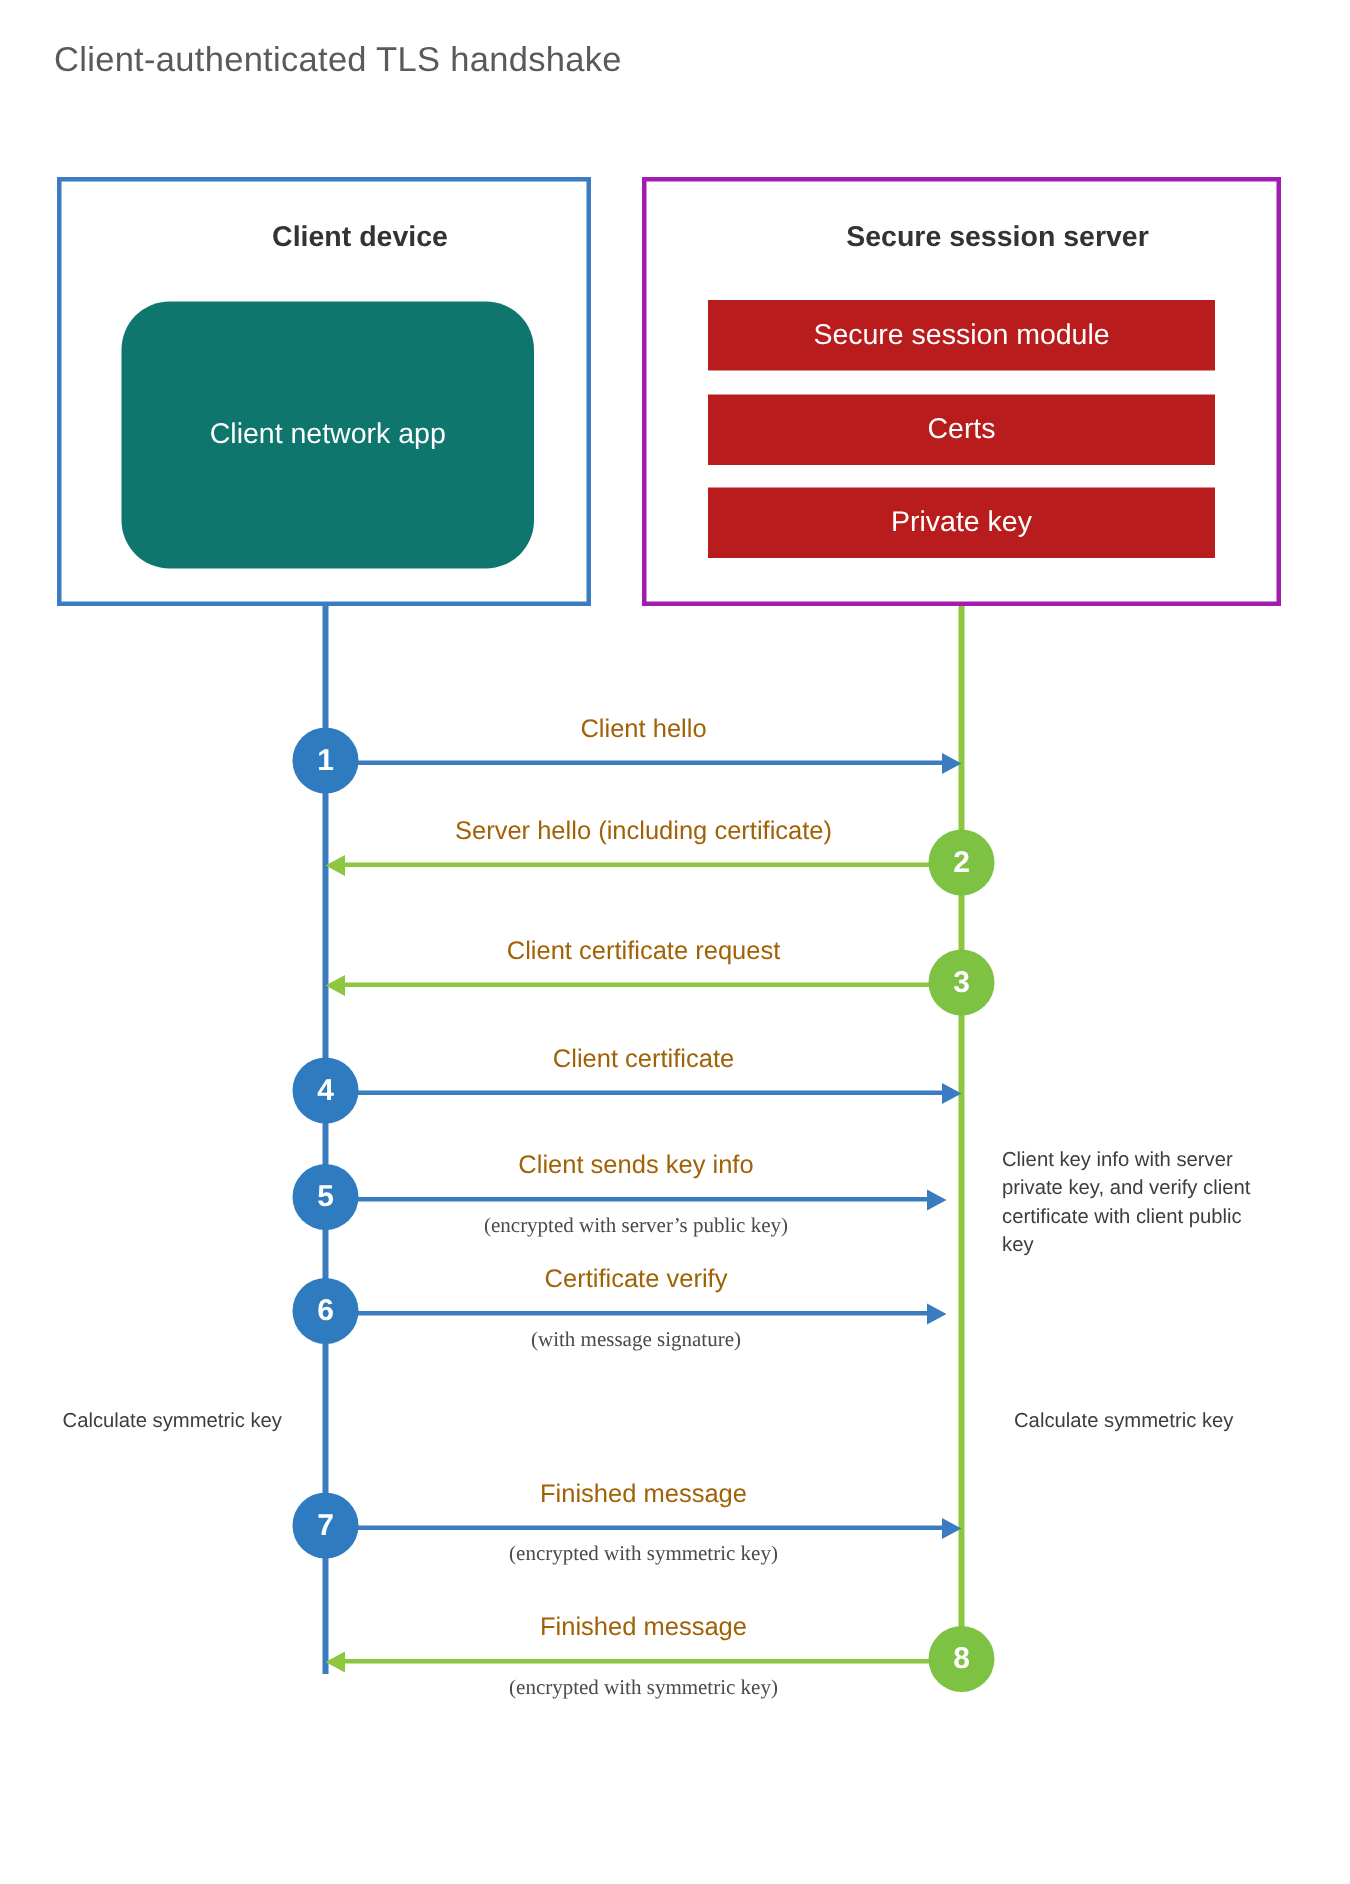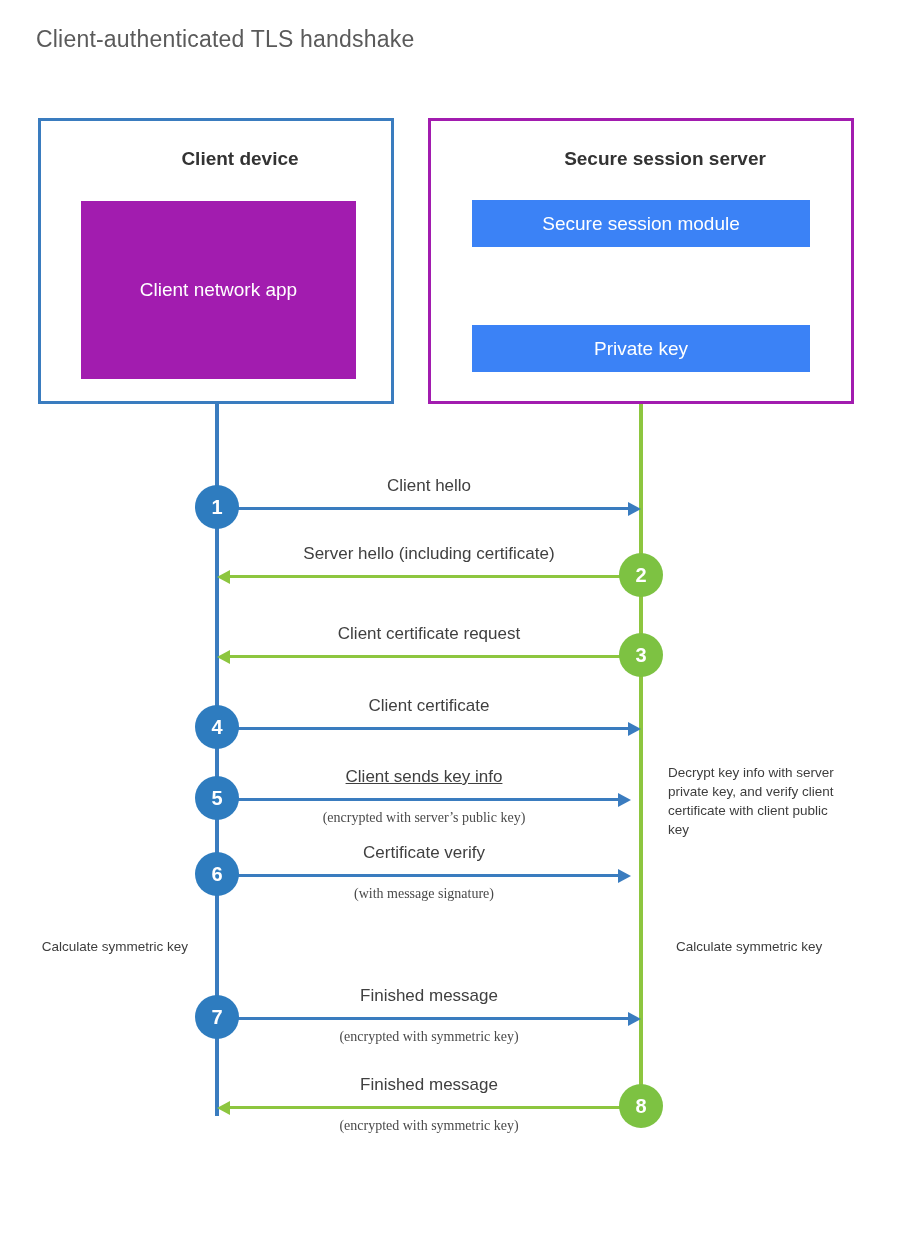--- a/index.html
+++ b/index.html
@@ -60,37 +60,38 @@
     padding-left: 48px;
   }
 
   
   #client-app-block {
     position: absolute;
     left: 40px;
     top: 80px;
     width: 275px;
     height: 178px;
-    background: #a21caf;
+    background: #0f766e;
     color: #ffffff;
     font-size: 19px;
     display: flex;
     align-items: center;
     justify-content: center;
     text-align: center;
     line-height: 1.32;
     padding: 0 10px;
     box-sizing: border-box;
+    border-radius: 32px;
   }
   .server-block {
     position: absolute;
     left: 41px;
     width: 338px;
     height: 47px;
-    background: #3b82f6;
+    background: #b91c1c;
     color: #ffffff;
     font-size: 19px;
     display: flex;
     align-items: center;
     justify-content: center;
     text-align: center;
   }
   #server-block-0 { top: 79px; }
   #server-block-1 { top: 142px; }
   #server-block-2 { top: 204px; }
@@ -141,21 +142,21 @@
   .arrow-head.left.green {
     border-top: 7px solid transparent;
     border-bottom: 7px solid transparent;
     border-right: 13px solid #8dc63f;
   }
 
   .msg-label {
     position: absolute;
     text-align: center;
     font-size: 17px;
-    color: #404040;
+    color: #a16207;
     white-space: nowrap;
     transform: translateX(-50%);
   }
   .msg-sublabel {
     position: absolute;
     text-align: center;
     font-size: 14px;
     color: #4a4a4a;
     white-space: nowrap;
     transform: translateX(-50%);
@@ -194,20 +195,21 @@
 <div id="diagram-title">Client-authenticated TLS handshake</div>
 
 <div class="actor-box" id="client-box">
   <div class="actor-title">Client device</div>
   <div id="client-app-block">Client network app</div>
 </div>
 
 <div class="actor-box" id="server-box">
   <div class="actor-title">Secure session server</div>
   <div class="server-block" id="server-block-0">Secure session module</div>
+  <div class="server-block" id="server-block-1">Certs</div>
   <div class="server-block" id="server-block-2">Private key</div>
 </div>
 
 <div class="lifeline" id="client-lifeline"></div>
 <div class="lifeline" id="server-lifeline"></div>
 
 <div class="msg" style="left:217px; top:507px; width:424px;">
   <div class="msg-line blue" style="width:411px;"></div>
   <div class="arrow-head right blue" style="left:411px;"></div>
   <div class="msg-label" style="left:212px; top:-31px;">Client hello</div>
@@ -231,21 +233,21 @@
 <div class="msg" style="left:217px; top:727px; width:424px;">
   <div class="msg-line blue" style="width:411px;"></div>
   <div class="arrow-head right blue" style="left:411px;"></div>
   <div class="msg-label" style="left:212px; top:-31px;">Client certificate</div>
 </div>
 <div class="step-circle blue" style="left:195px; top:705px;">4</div>
 
 <div class="msg" style="left:217px; top:798px; width:414px;">
   <div class="msg-line blue" style="width:401px;"></div>
   <div class="arrow-head right blue" style="left:401px;"></div>
-  <div class="msg-label" style="left:207px; top:-31px;text-decoration:underline;">Client sends key info</div>
+  <div class="msg-label" style="left:207px; top:-31px;">Client sends key info</div>
   <div class="msg-sublabel" style="left:207px; top:12px;">(encrypted with server’s public key)</div>
 </div>
 <div class="step-circle blue" style="left:195px; top:776px;">5</div>
 
 <div class="msg" style="left:217px; top:874px; width:414px;">
   <div class="msg-line blue" style="width:401px;"></div>
   <div class="arrow-head right blue" style="left:401px;"></div>
   <div class="msg-label" style="left:207px; top:-31px;">Certificate verify</div>
   <div class="msg-sublabel" style="left:207px; top:12px;">(with message signature)</div>
 </div>
@@ -260,17 +262,17 @@
 <div class="step-circle blue" style="left:195px; top:995px;">7</div>
 
 <div class="msg" style="left:217px; top:1106px; width:424px;">
   <div class="msg-line green" style="left:13px; width:411px;"></div>
   <div class="arrow-head left green" style="left:0px;"></div>
   <div class="msg-label" style="left:212px; top:-31px;">Finished message</div>
   <div class="msg-sublabel" style="left:212px; top:12px;">(encrypted with symmetric key)</div>
 </div>
 <div class="step-circle green" style="left:619px; top:1084px;">8</div>
 
-<div class="side-note left-align" style="left:668px; top:763px; width:170px;">Decrypt key info with server private key, and verify client certificate with client public key</div>
+<div class="side-note left-align" style="left:668px; top:763px; width:170px;">Client key info with server private key, and verify client certificate with client public key</div>
 
 <div class="side-note right-align" style="left:20px; top:937px; width:168px;">Calculate symmetric key</div>
 
 <div class="side-note left-align" style="left:676px; top:937px; width:160px;">Calculate symmetric key</div>
 
 </body></html>

